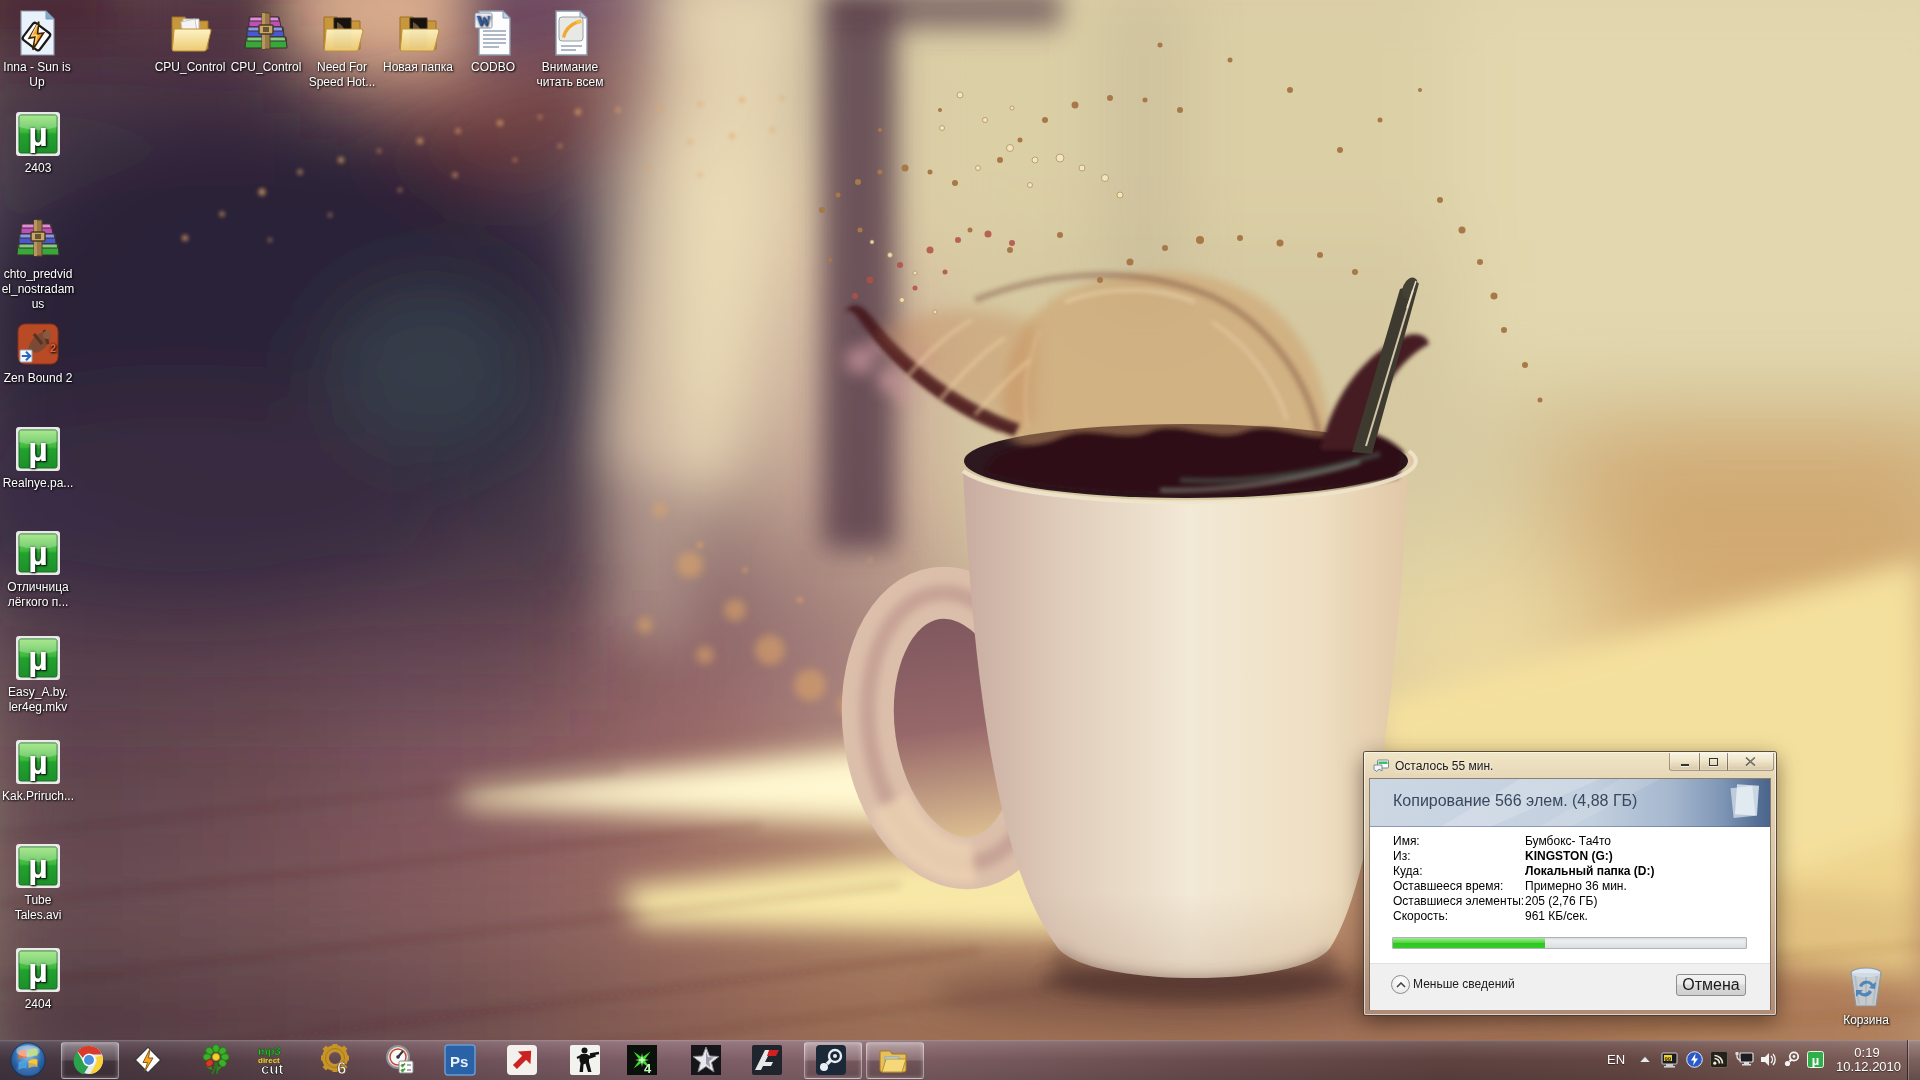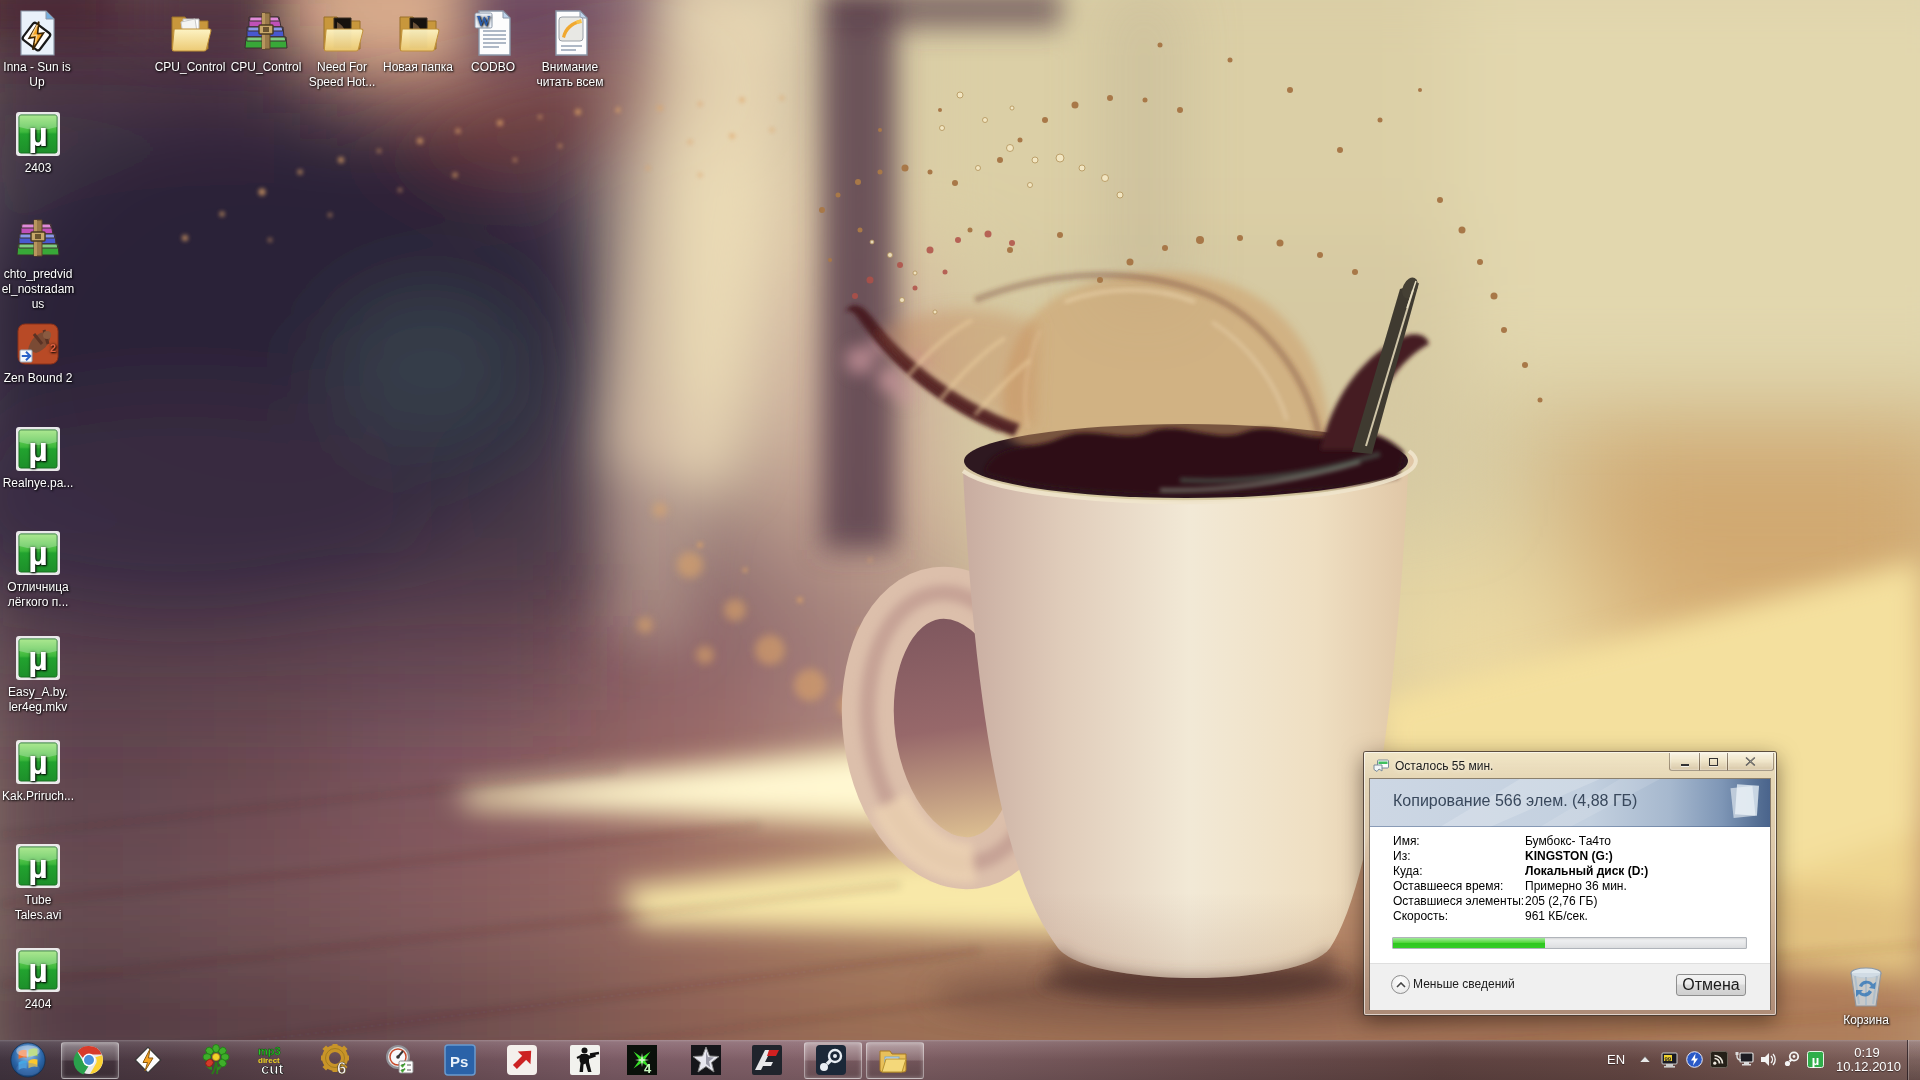--- a/index.html
+++ b/index.html
@@ -782,21 +782,21 @@
     <polygon points="150,0 230,0 120,48 70,48" fill="#ffffff" opacity="0.18"></polygon>
     <polygon points="250,0 290,0 200,48 170,48" fill="#ffffff" opacity="0.12"></polygon>
     <rect x="366" y="6" width="22" height="30" fill="#dce6f0" opacity="0.85" transform="rotate(4 377 21)"></rect>
     <rect x="362" y="8" width="22" height="30" fill="#f2f6fa" opacity="0.6" transform="rotate(-6 373 23)"></rect>
     <rect width="400" height="1" y="47" fill="#46608a" opacity="0.5"></rect>
    </svg>
    <div id="dlg-head-txt">Копирование 566 элем. (4,88 ГБ)</div>
   </div>
   <div class="drow" style="top:55px"><span class="dl">Имя:</span><span class="dv">Бумбокс- Та4то</span></div>
   <div class="drow" style="top:70px"><span class="dl">Из:</span><span class="dv"><b>KINGSTON (G:)</b></span></div>
-  <div class="drow" style="top:85px"><span class="dl">Куда:</span><span class="dv"><b>Локальный диск (D:)</b></span></div>
+  <div class="drow" style="top:85px"><span class="dl">Куда:</span><span class="dv"><b>Локальный папка (D:)</b></span></div>
   <div class="drow" style="top:100px"><span class="dl">Оставшееся время:</span><span class="dv">Примерно 36 мин.</span></div>
   <div class="drow" style="top:115px"><span class="dl">Оставшиеся элементы:</span><span class="dv">205 (2,76 ГБ)</span></div>
   <div class="drow" style="top:130px"><span class="dl">Скорость:</span><span class="dv">961 КБ/сек.</span></div>
   <div id="pbar">
           <div id="pfill"></div>
         </div>
   <div id="dlg-foot">
    <div id="expbtn">
             <svg width="10" height="6" viewBox="0 0 10 6">
               <path d="M1,5 L5,1 L9,5" fill="none" stroke="#444" stroke-width="1.6"></path>

